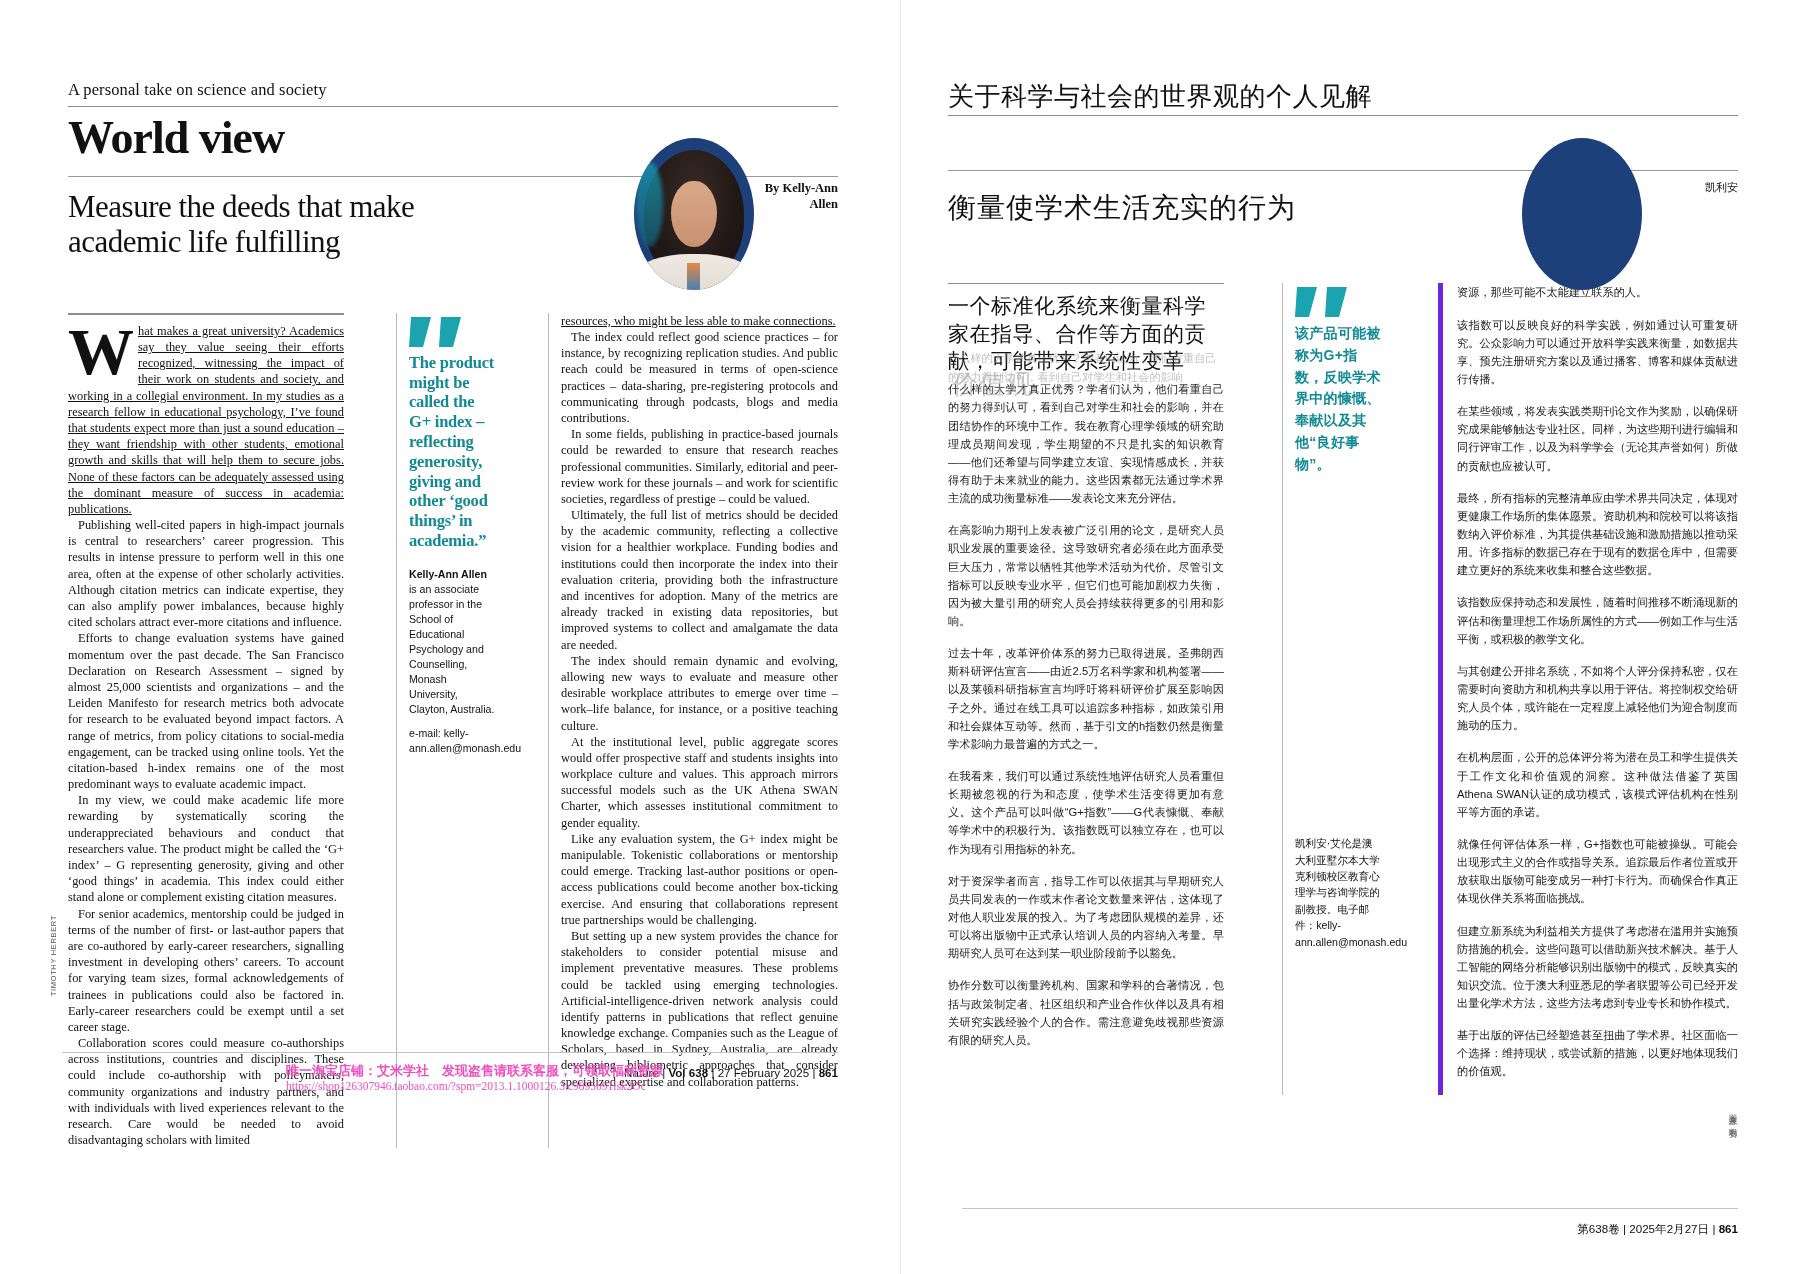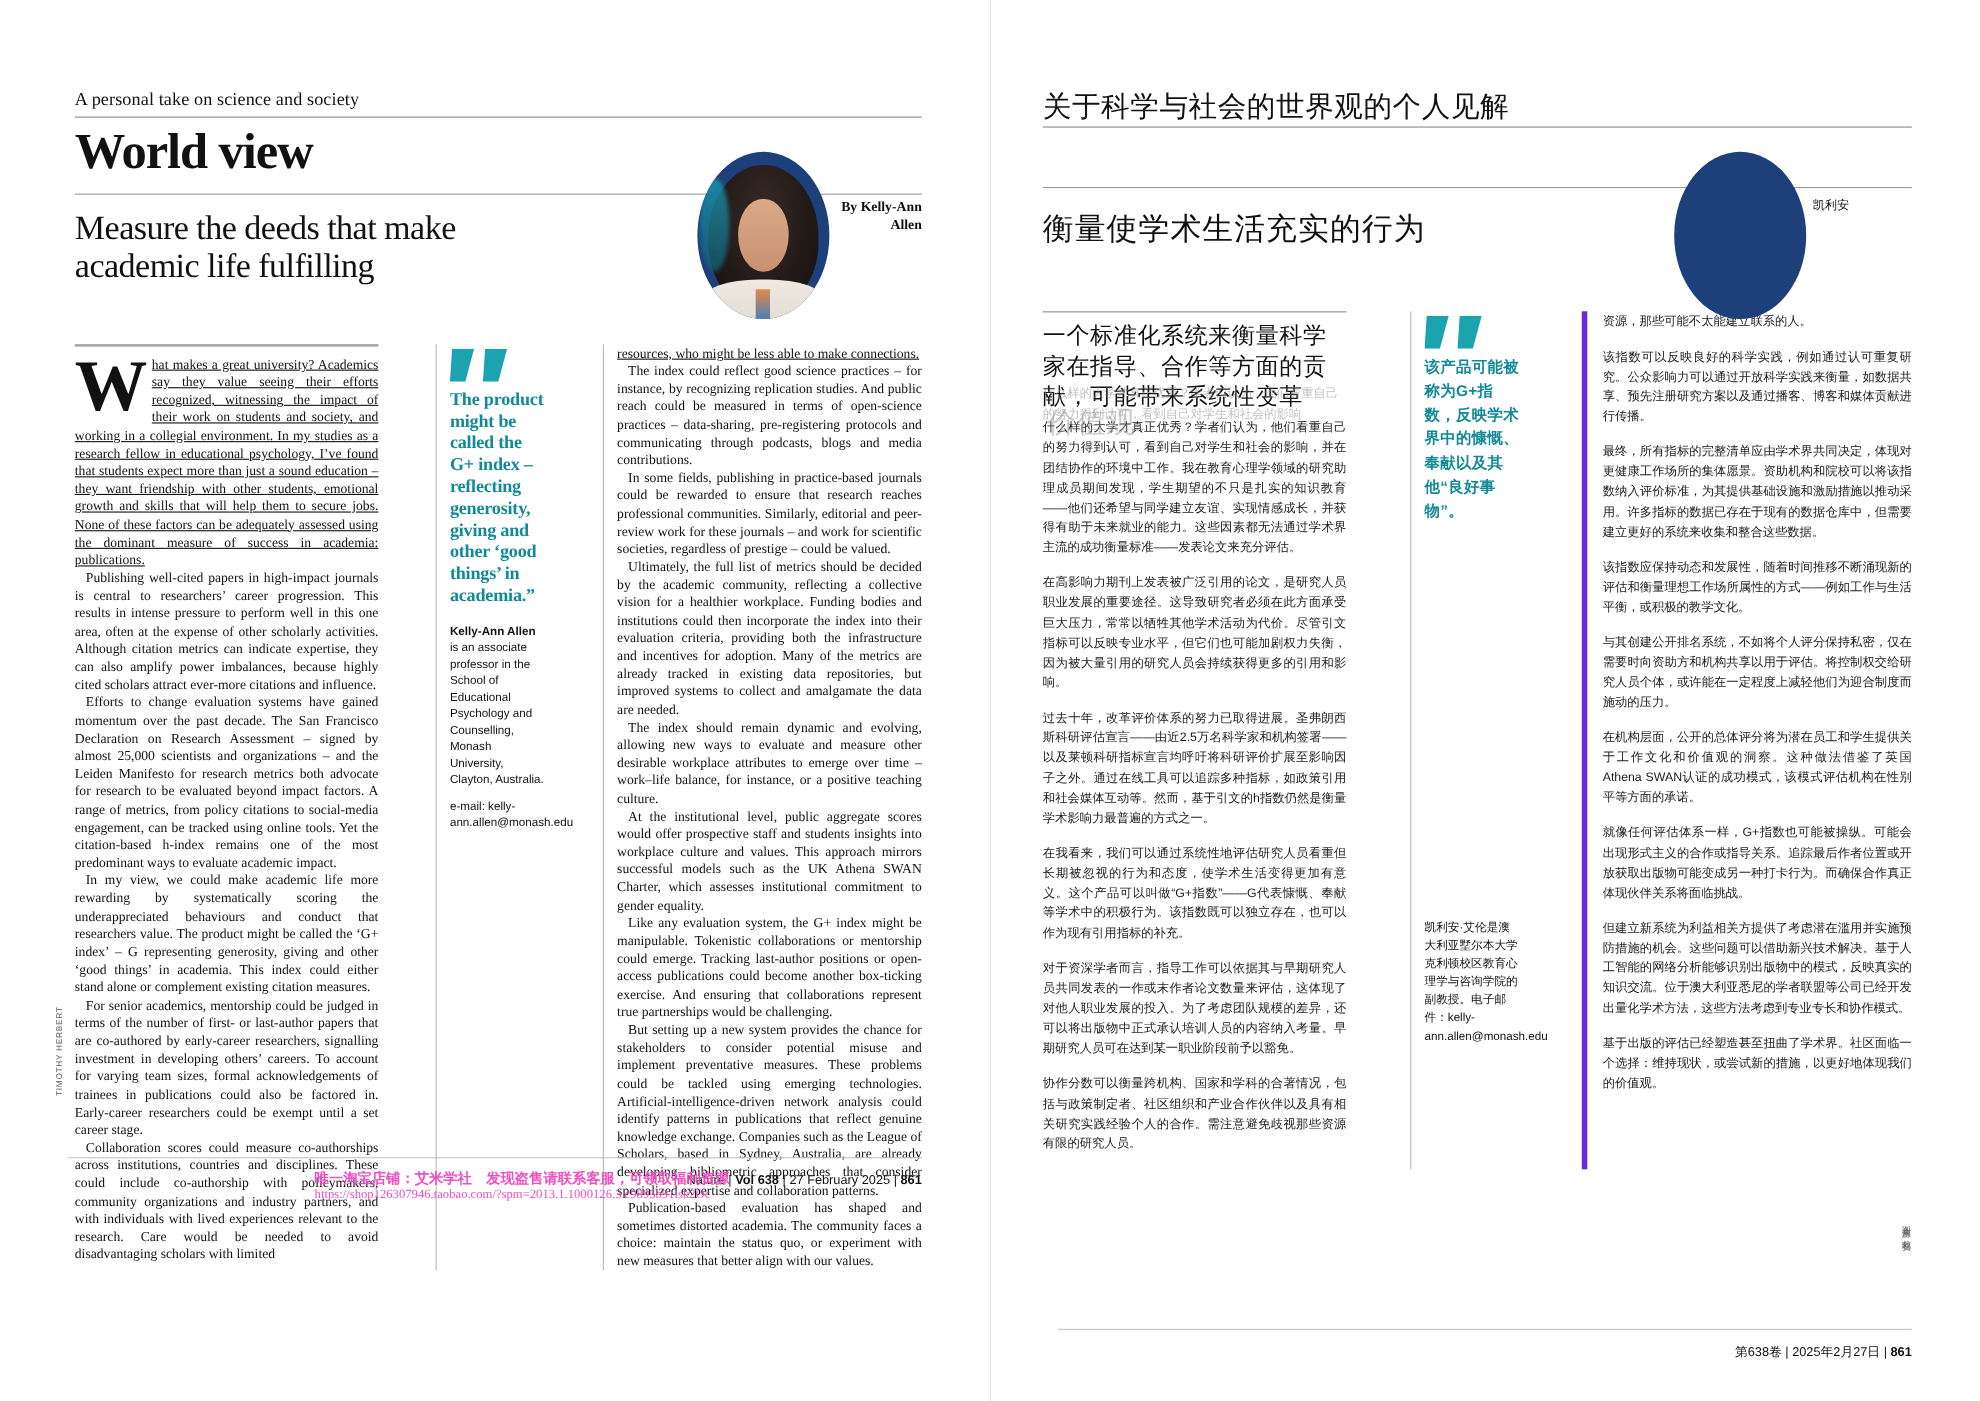--- a/index.html
+++ b/index.html
@@ -152,21 +152,21 @@
   .cn-kicker{
     font-size:26px;line-height:1.28;color:#111;letter-spacing:0.5px;
     font-family:Liberation Sans, sans-serif;
   }
   .cn-kicker-rule{border-top:1px solid #8c8c8c;margin-top:2px;}
   .cn-headline{
     font-size:28px;line-height:1.22;letter-spacing:1px;margin-top:20px;
     font-family:"Liberation Sans",sans-serif;
   }
   .cn-byline{
-    position:absolute;right:0;top:100px;width:90px;text-align:left;
+    position:absolute;right:0;top:100px;width:90px;text-align:right;
     font-family:"Liberation Sans",sans-serif;
     font-size:11px;line-height:1.3;color:#111;
   }
   .cn-standfirst{
     font-size:21px;line-height:1.3;letter-spacing:0.5px;
     padding:8px 0 6px 0;font-family:"Liberation Sans",sans-serif;
   }
   .cn-body{
     font-family:"Liberation Sans",sans-serif;
     font-size:11.2px;line-height:1.62;text-align:justify;color:#1a1a1a;
@@ -271,21 +271,20 @@
       <div class="col col2">
         <div class="bodytext">
           <p class="first">resources, who might be less able to make connections.</p>
           <p>The index could reflect good science practices – for instance, by recognizing replication studies. And public reach could be measured in terms of open-science practices – data-sharing, pre-registering protocols and communicating through podcasts, blogs and media contributions.</p>
           <p>In some fields, publishing in practice-based journals could be rewarded to ensure that research reaches professional communities. Similarly, editorial and peer-review work for these journals – and work for scientific societies, regardless of prestige – could be valued.</p>
           <p>Ultimately, the full list of metrics should be decided by the academic community, reflecting a collective vision for a healthier workplace. Funding bodies and institutions could then incorporate the index into their evaluation criteria, providing both the infrastructure and incentives for adoption. Many of the metrics are already tracked in existing data repositories, but improved systems to collect and amalgamate the data are needed.</p>
           <p>The index should remain dynamic and evolving, allowing new ways to evaluate and measure other desirable workplace attributes to emerge over time – work–life balance, for instance, or a positive teaching culture.</p>
           <p>At the institutional level, public aggregate scores would offer prospective staff and students insights into workplace culture and values. This approach mirrors successful models such as the UK Athena SWAN Charter, which assesses institutional commitment to gender equality.</p>
           <p>Like any evaluation system, the G+ index might be manipulable. Tokenistic collaborations or mentorship could emerge. Tracking last-author positions or open-access publications could become another box-ticking exercise. And ensuring that collaborations represent true partnerships would be challenging.</p>
           <p>But setting up a new system provides the chance for stakeholders to consider potential misuse and implement preventative measures. These problems could be tackled using emerging technologies. Artificial-intelligence-driven network analysis could identify patterns in publications that reflect genuine knowledge exchange. Companies such as the League of Scholars, based in Sydney, Australia, are already developing bibliometric approaches that consider specialized expertise and collaboration patterns.</p>
-          <p>Publication-based evaluation has shaped and sometimes distorted academia. The community faces a choice: maintain the status quo, or experiment with new measures that better align with our values.</p>
         </div>
       </div>
     </div>
 
     <div class="footer">
       <div class="foot-line"></div>
       <div class="foot-row">
         <span>Nature</span>
         <span>|</span>
         <span class="vol">Vol 638</span>
@@ -353,20 +352,21 @@
         </div>
         <div class="cn-quote">该产品可能被称为G+指数，反映学术界中的慷慨、奉献以及其他“良好事物”。</div>
 
         <div class="cn-bio" style="margin-top:360px;">凯利安·艾伦是澳大利亚墅尔本大学克利顿校区教育心理学与咨询学院的副教授。电子邮件：kelly-ann.allen@monash.edu</div>
       </div>
 
       <div class="col cn-col2">
         <div class="cn-body">
           <p>资源，那些可能不太能建立联系的人。</p>
           <p>该指数可以反映良好的科学实践，例如通过认可重复研究。公众影响力可以通过开放科学实践来衡量，如数据共享、预先注册研究方案以及通过播客、博客和媒体贡献进行传播。</p>
+          <p>在某些领域，将发表实践类期刊论文作为奖励，以确保研究成果能够触达专业社区。同样，为这些期刊进行编辑和同行评审工作，以及为科学学会（无论其声誉如何）所做的贡献也应被认可。</p>
           <p>最终，所有指标的完整清单应由学术界共同决定，体现对更健康工作场所的集体愿景。资助机构和院校可以将该指数纳入评价标准，为其提供基础设施和激励措施以推动采用。许多指标的数据已存在于现有的数据仓库中，但需要建立更好的系统来收集和整合这些数据。</p>
           <p>该指数应保持动态和发展性，随着时间推移不断涌现新的评估和衡量理想工作场所属性的方式——例如工作与生活平衡，或积极的教学文化。</p>
           <p>与其创建公开排名系统，不如将个人评分保持私密，仅在需要时向资助方和机构共享以用于评估。将控制权交给研究人员个体，或许能在一定程度上减轻他们为迎合制度而施动的压力。</p>
           <p>在机构层面，公开的总体评分将为潜在员工和学生提供关于工作文化和价值观的洞察。这种做法借鉴了英国Athena SWAN认证的成功模式，该模式评估机构在性别平等方面的承诺。</p>
           <p>就像任何评估体系一样，G+指数也可能被操纵。可能会出现形式主义的合作或指导关系。追踪最后作者位置或开放获取出版物可能变成另一种打卡行为。而确保合作真正体现伙伴关系将面临挑战。</p>
           <p>但建立新系统为利益相关方提供了考虑潜在滥用并实施预防措施的机会。这些问题可以借助新兴技术解决。基于人工智能的网络分析能够识别出版物中的模式，反映真实的知识交流。位于澳大利亚悉尼的学者联盟等公司已经开发出量化学术方法，这些方法考虑到专业专长和协作模式。</p>
           <p>基于出版的评估已经塑造甚至扭曲了学术界。社区面临一个选择：维持现状，或尝试新的措施，以更好地体现我们的价值观。</p>
         </div>
       </div>
     </div>

